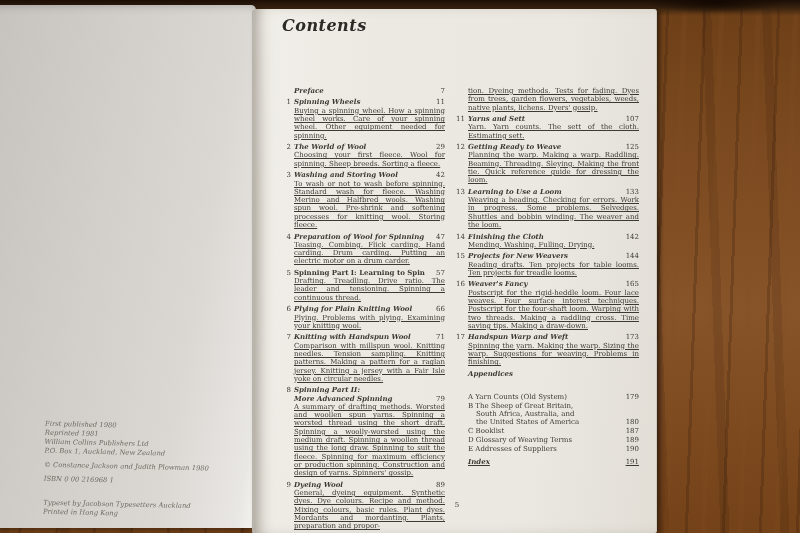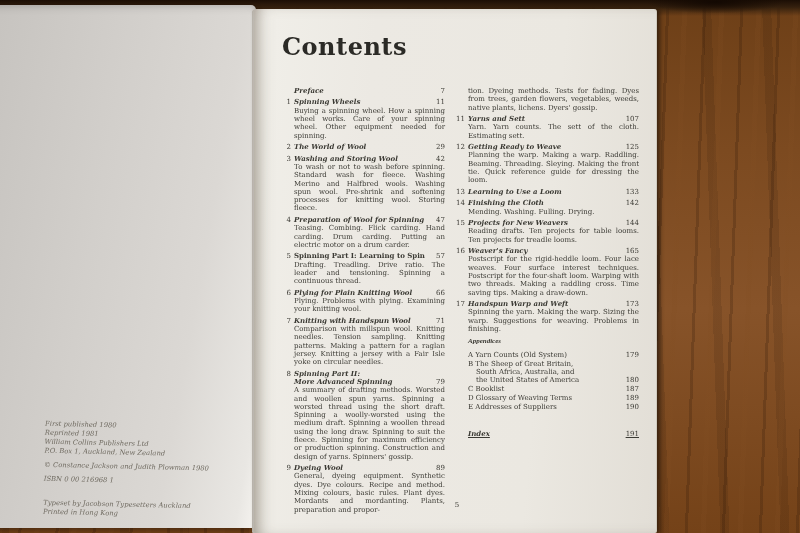--- a/index.html
+++ b/index.html
@@ -20,38 +20,38 @@
   }
   .imprint{position:absolute;left:54px;top:417px;width:200px;
     transform:rotate(1.3deg);font-style:italic;font-size:6.8px;line-height:9px;color:#6f6a60;}
   .gap-sm{height:5px}.gap-lg{height:15px}
   
   .right-page{position:absolute;left:252px;top:9px;width:404px;height:524px;
     background:linear-gradient(95deg,#f8f6f2 0%,#f0eee8 5%,#ece9e3 28%,#ebe8e1 70%,#e2ded6 100%);
     border-radius:3px 3px 2px 2px;border-right:1px solid #cfcabf;
     box-shadow:inset 14px 0 16px -9px rgba(80,68,50,.55), inset 2px 0 0 rgba(255,255,255,.75), 3px 1px 4px rgba(0,0,0,.5);
   }
-  .contents-title{position:absolute;left:30px;top:23px;font-size:24px;font-weight:bold;color:#2b2a26;letter-spacing:.5px;}
+  .contents-title{position:absolute;left:30px;top:7px;font-size:16px;font-weight:bold;font-style:italic;color:#2b2a26;letter-spacing:.5px;}
   .toc-col{position:absolute;top:78px;font-size:7px;line-height:8.3px;color:#3b3a34;}
   .col1{left:29px;width:164px;}
   .col2{left:203px;width:184px;}
   .entry{margin-bottom:3.2px;}
   .trow{display:flex;align-items:baseline;}
   .num{flex:none;width:10px;text-align:right;margin-right:3px;}
   .title{flex:1;font-weight:bold;font-style:italic;}
   .title.upright{font-style:normal;}
   .page{flex:none;margin-left:4px;}
-  .desc{margin-left:13px;text-align:justify;}
-  .entry.section{margin-top:3px;margin-bottom:6px;font-family:Liberation Serif, serif;}
+  .desc{margin-left:13px;text-align:justify;text-decoration:underline;}
+  .entry.section{margin-top:3px;margin-bottom:15px;}
   .section-title{font-weight:bold;font-style:italic;margin-left:13px;}
   .entry.appendix{margin-bottom:.5px;}
   .arow{display:flex;align-items:flex-start;padding-left:13px;}
   .arow .aline{flex:1;}
   .arow.aindent{padding-left:21px;}
-  .gap-before{margin-top:19px;text-decoration:underline;}
+  .gap-before{margin-top:5px;text-decoration:underline;}
   .folio{position:absolute;left:180px;top:492px;width:50px;text-align:center;font-size:7px;color:#3b3a34;}
 </style>
 </head>
 <body>
 
 <div class="photo">
 
   <div class="left-page">
     <div class="imprint">
       <div>First published 1980</div>
@@ -85,20 +85,21 @@
             <span class="page">11</span>
           </div>
           <div class="desc">Buying a spinning wheel. How a spinning wheel works. Care of your spinning wheel. Other equipment needed for spinning.</div>
         </div>
         <div class="entry chapter">
           <div class="trow">
             <span class="num">2</span>
             <span class="title">The World of Wool</span>
             <span class="page">29</span>
           </div>
+          <div class="desc">Choosing your first fleece. Wool for spinning. Sheep breeds. Sorting a fleece.</div>
         </div>
         <div class="entry chapter">
           <div class="trow">
             <span class="num">3</span>
             <span class="title">Washing and Storing Wool</span>
             <span class="page">42</span>
           </div>
           <div class="desc">To wash or not to wash before spinning. Standard wash for fleece. Washing Merino and Halfbred wools. Washing spun wool. Pre-shrink and softening processes for knitting wool. Storing fleece.</div>
         </div>
         <div class="entry chapter">
@@ -173,20 +174,21 @@
             <span class="page">125</span>
           </div>
           <div class="desc">Planning the warp. Making a warp. Raddling. Beaming. Threading. Sleying. Making the front tie. Quick reference guide for dressing the loom.</div>
         </div>
         <div class="entry chapter">
           <div class="trow">
             <span class="num">13</span>
             <span class="title">Learning to Use a Loom</span>
             <span class="page">133</span>
           </div>
+          <div class="desc">Weaving a heading. Checking for errors. Work in progress. Some problems. Selvedges. Shuttles and bobbin winding. The weaver and the loom.</div>
         </div>
         <div class="entry chapter">
           <div class="trow">
             <span class="num">14</span>
             <span class="title">Finishing the Cloth</span>
             <span class="page">142</span>
           </div>
           <div class="desc">Mending. Washing. Fulling. Drying.</div>
         </div>
         <div class="entry chapter">

